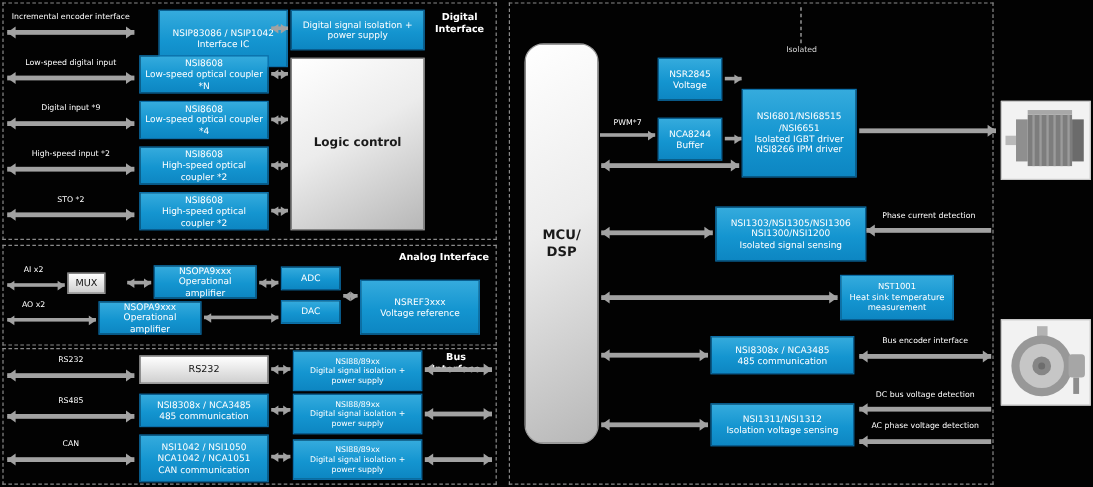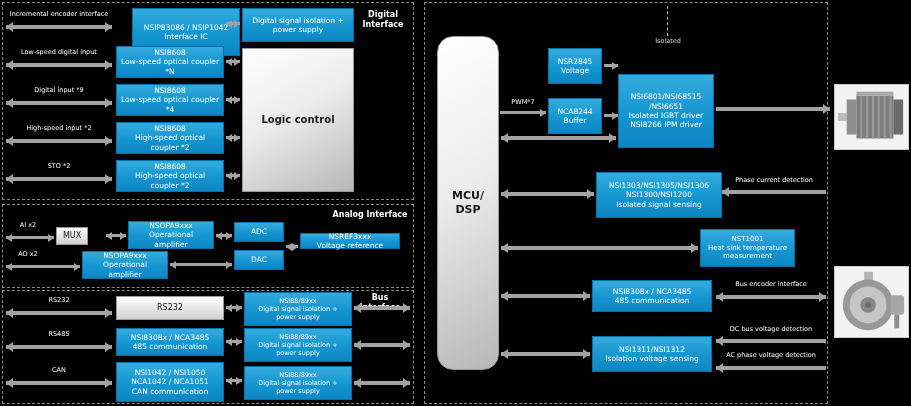--- a/index.html
+++ b/index.html
@@ -83,21 +83,21 @@
   <div class="blk" style="left:234px;top:222px;width:50px;height:20px">ADC</div>
 
   <div class="lbl" style="left:6px;top:251px;width:44px">AO x2</div>
   <div class="arr sm l r" style="left:6px;top:265px;width:74px"></div>
   <div class="blk" style="left:82px;top:251px;width:86px;height:28px">NSOPA9xxx
 Operational amplifier</div>
   <div class="arr sm l r" style="left:170px;top:263px;width:62px"></div>
   <div class="blk" style="left:234px;top:250px;width:50px;height:20px">DAC</div>
 
   <div class="arr sm l r" style="left:286px;top:245px;width:12px"></div>
-  <div class="blk" style="left:300px;top:233px;width:100px;height:16px">NSREF3xxx
+  <div class="blk" style="left:300px;top:233px;width:100px;height:46px">NSREF3xxx
 Voltage reference</div>
 
   <div class="panel" style="left:2px;top:290px;width:412px;height:114px"></div>
   <div class="ptitle" style="left:350px;top:293px;width:60px">Bus Interface</div>
 
   <div class="lbl" style="left:6px;top:297px;width:106px">RS232</div>
   <div class="arr l r" style="left:6px;top:311px;width:106px"></div>
   <div class="blk white-blk" style="left:116px;top:296px;width:108px;height:24px">RS232</div>
   <div class="arr sm l r" style="left:226px;top:306px;width:16px"></div>
   <div class="blk f65" style="left:244px;top:292px;width:108px;height:34px">NSI88/89xx

